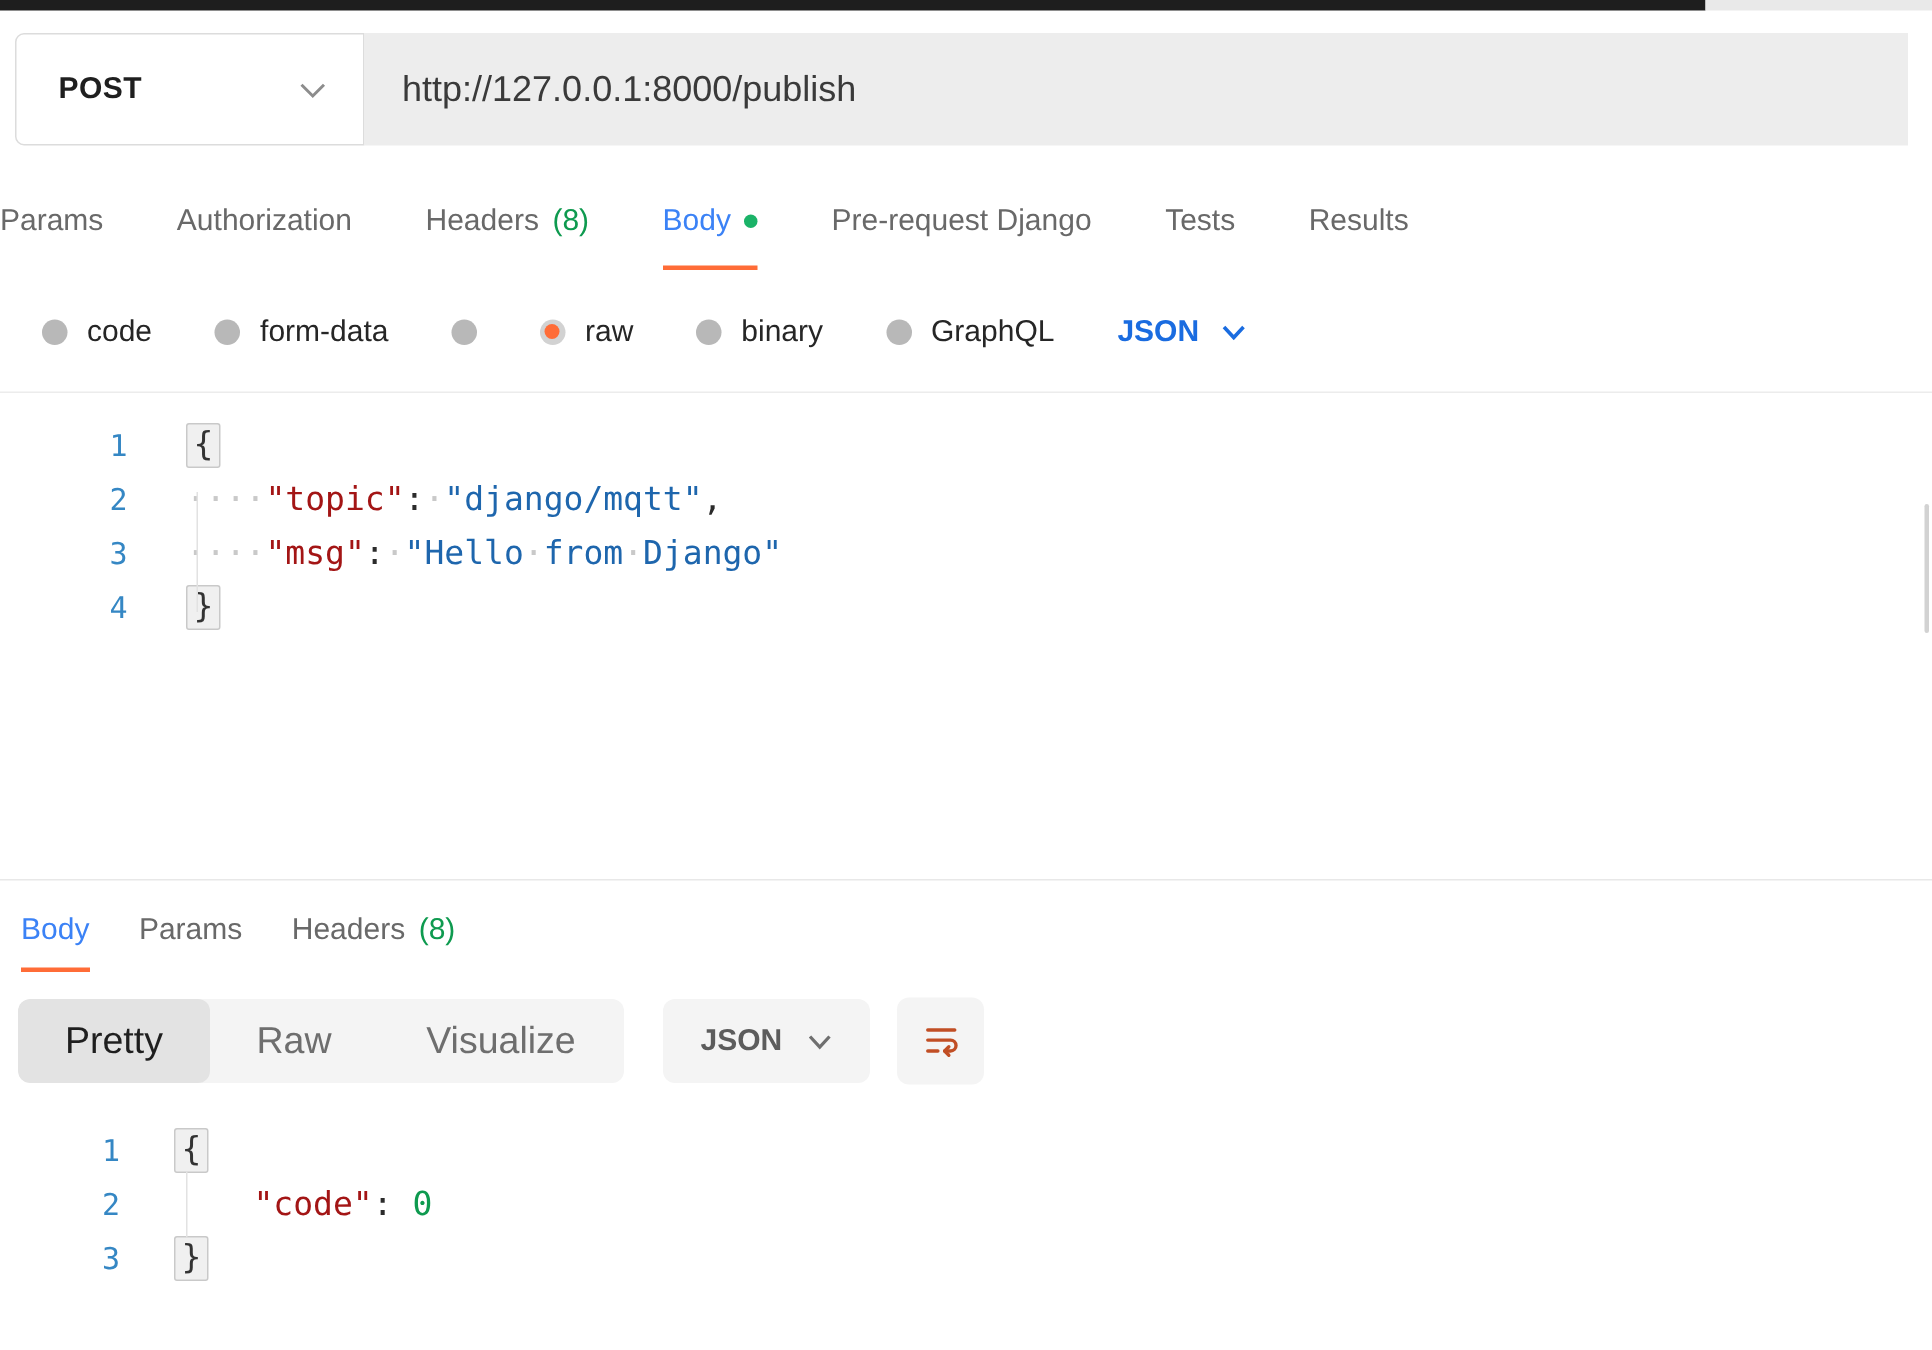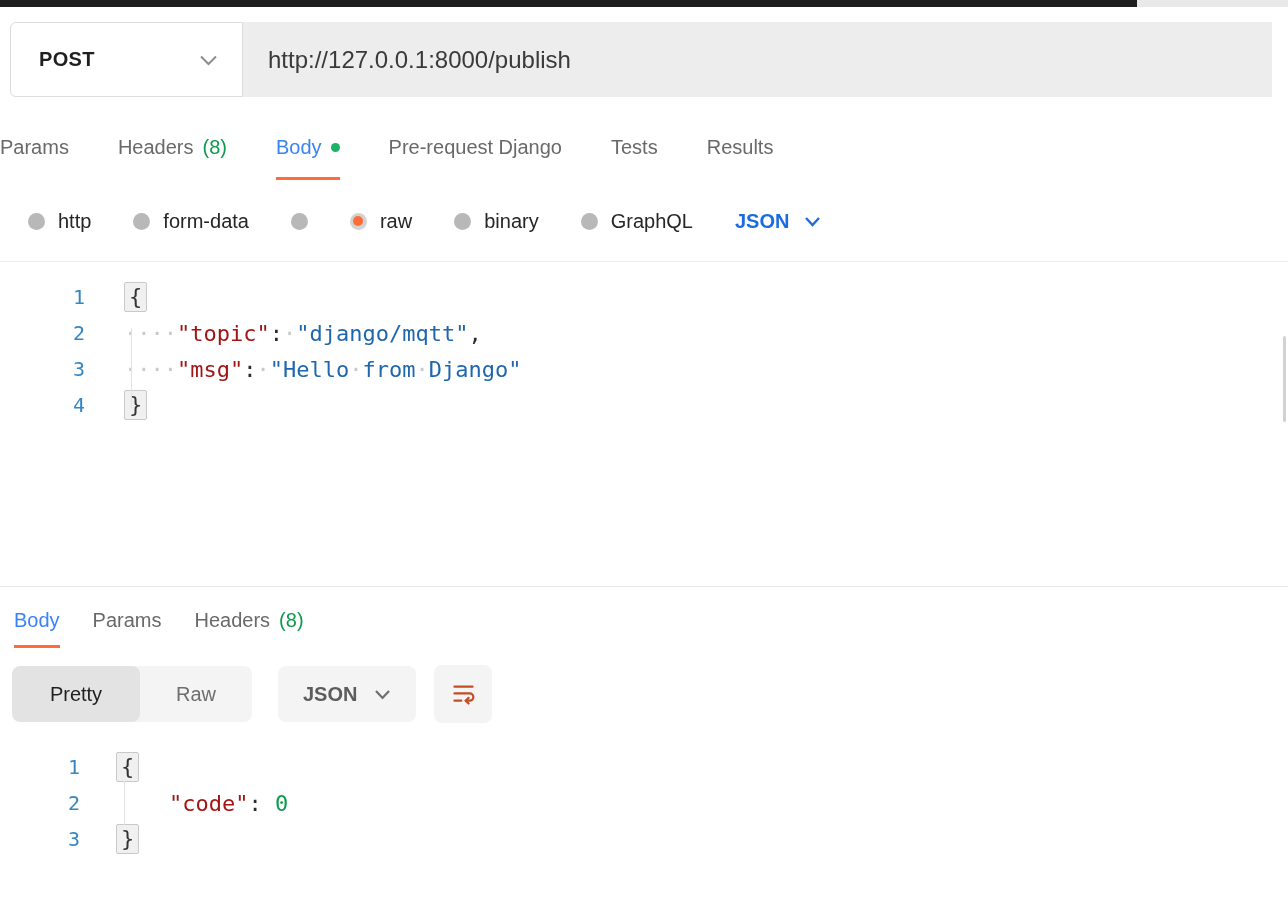--- a/index.html
+++ b/index.html
@@ -58,21 +58,21 @@
     padding:0 4px;height:30px;line-height:28px;color:#333}
   .guide{position:absolute;width:1px;background:#e2e2e2}
   .g-req{left:131px;top:66px;height:80px}
   .g-resp{left:124px;top:32px;height:44px}
   .scrollbar{position:absolute;right:2px;top:74px;width:3px;height:86px;
     background:#d2d2d2;border-radius:2px}
   
   .resp-tabs{display:flex;gap:33px;padding-left:14px;margin-top:8px;height:53px;align-items:center}
   .resp-toolbar{display:flex;align-items:center;margin:17px 0 0 12px}
   .view-switch{display:flex;background:#f4f4f4;border-radius:8px;height:56px;overflow:hidden}
-  .seg{display:flex;align-items:center;justify-content:center;font-size:20px;
+  .seg{display:flex;align-items:center;justify-content:center;font-size:25px;
     color:#6e6e6e;cursor:pointer;border-radius:8px}
   .seg.selected{background:#e3e3e3;color:#1f1f1f}
   .seg-0{width:128px}.seg-1{width:112px}.seg-2{width:148px}.seg-3{width:164px}
   .json-btn{margin-left:26px;height:56px;background:#f4f4f4;border-radius:8px;
     display:flex;align-items:center;gap:17px;padding:0 25px;color:#5c5c5c;
     font-weight:700;font-size:20px;cursor:pointer}
   .wrap-btn{margin-left:18px;width:58px;height:58px;background:#f4f4f4;border-radius:8px;
     display:flex;align-items:center;justify-content:center;cursor:pointer}
   .resp-editor{margin-top:26px}
 </style>
@@ -96,20 +96,23 @@
     <div class="url-field">
       <span>http://127.0.0.1:8000/publish</span>
     </div>
   </div>
 
   <div class="req-tabs" id="req-tabs">
       <div class="tab">
         <span class="tab-label">Params</span>
       </div>
       <div class="tab">
+        <span class="tab-label">Authorization</span>
+      </div>
+      <div class="tab">
         <span class="tab-label">Headers</span>
         <span class="tab-count">(8)</span>
       </div>
       <div class="tab active">
         <span class="tab-label">Body</span>
         <span class="green-dot"></span>
       </div>
       <div class="tab">
         <span class="tab-label">Pre-request Django</span>
       </div>
@@ -118,21 +121,21 @@
       </div>
       <div class="tab">
         <span class="tab-label">Results</span>
       </div>
     </div>
 
   <div class="body-type-row">
     <div id="radio-list" style="display:flex;align-items:center;gap:42px">
         <div class="radio-item">
           <span class="radio-circle"></span>
-          <span class="radio-label">http</span>
+          <span class="radio-label">code</span>
         </div>
         <div class="radio-item">
           <span class="radio-circle"></span>
           <span class="radio-label">form-data</span>
         </div>
         <div class="radio-item">
           <span class="radio-circle"></span>
         </div>
         <div class="radio-item selected">
           <span class="radio-circle">
@@ -191,20 +194,21 @@
         <div class="tab">
           <span class="tab-label">Headers</span>
           <span class="tab-count">(8)</span>
         </div>
       </div>
 
     <div class="resp-toolbar">
       <div class="view-switch" id="view-modes">
           <div class="seg seg-0 selected">Pretty</div>
           <div class="seg seg-1">Raw</div>
+          <div class="seg seg-3">Visualize</div>
         </div>
       <div class="json-btn">
         <span>JSON</span>
         <svg width="17" height="11" viewBox="0 0 17 11">
           <polyline points="2,2 8.5,9 15,2" fill="none" stroke="#6f6f6f" stroke-width="2.2"></polyline>
         </svg>
       </div>
       <div class="wrap-btn">
         <svg width="27" height="27" viewBox="0 0 24 24" fill="none" stroke="#c14e24" stroke-width="2" stroke-linecap="round" stroke-linejoin="round">
           <path d="M4 5h16"></path>

